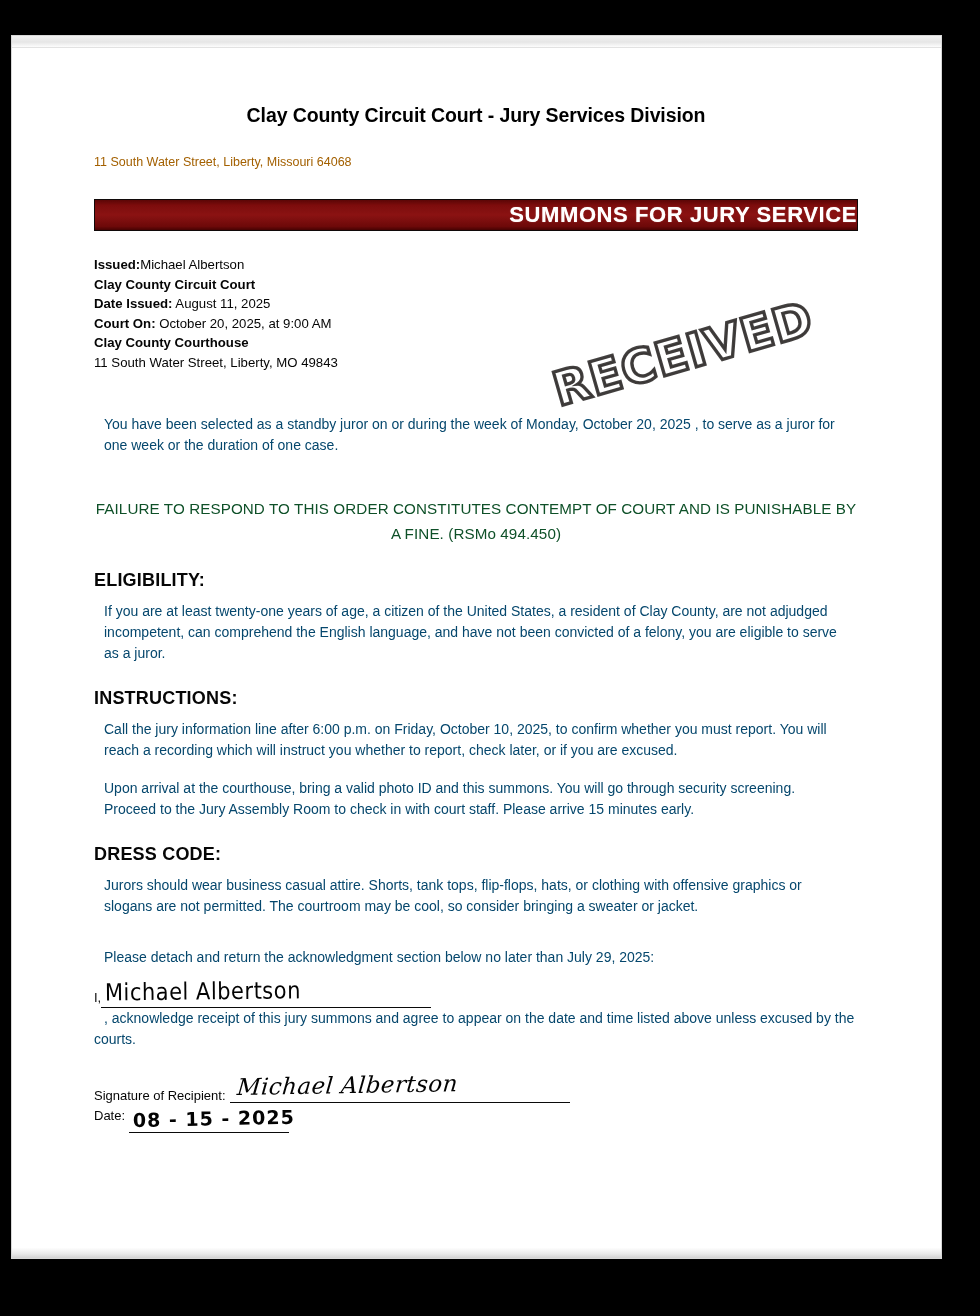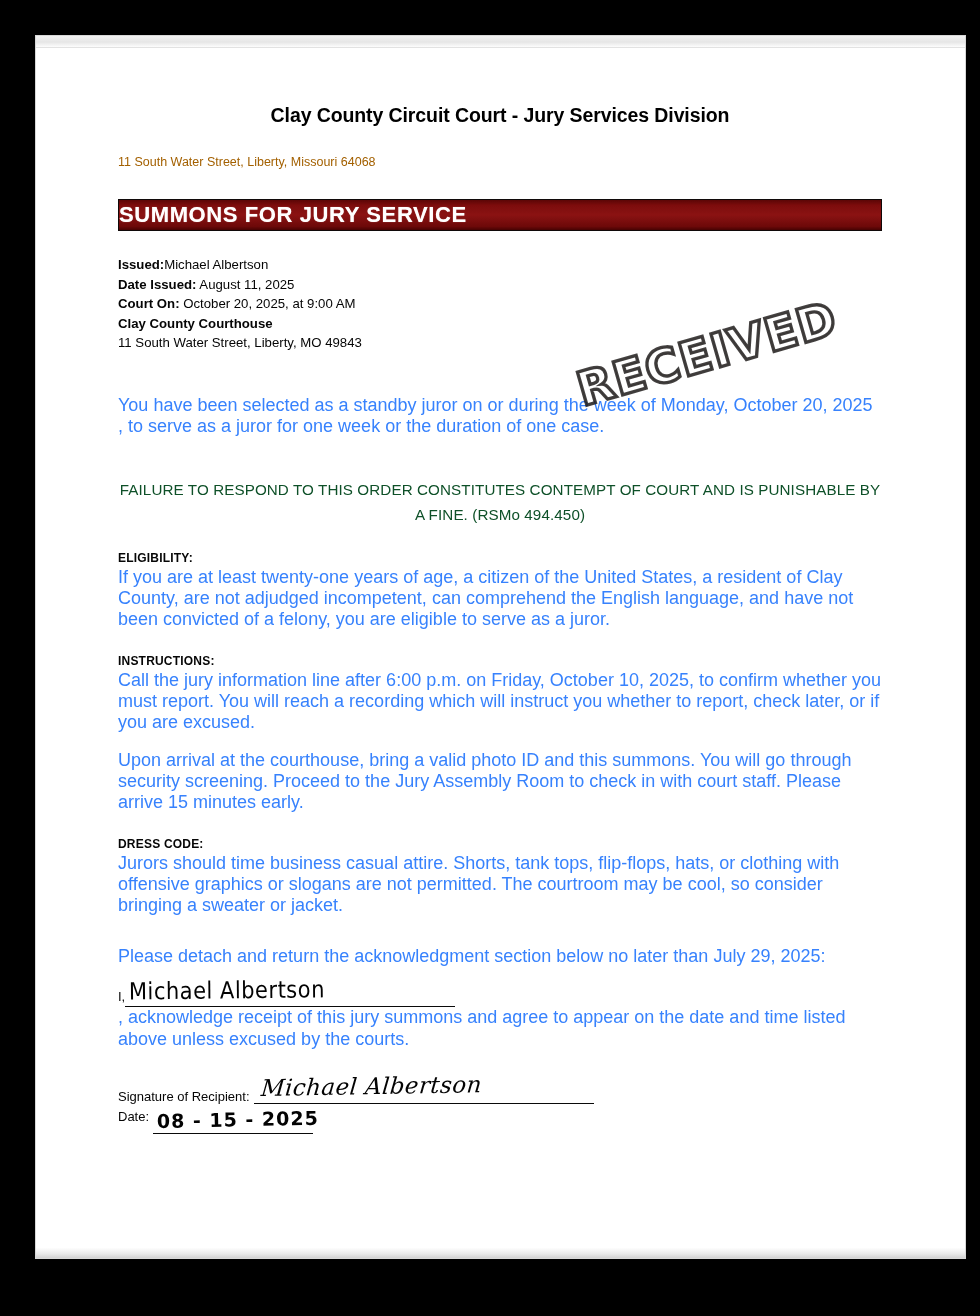--- a/index.html
+++ b/index.html
@@ -11,21 +11,21 @@
     width: 980px;
     height: 1316px;
     position: relative;
     overflow: hidden;
     font-family: "Liberation Sans", sans-serif;
   }
 
   
   #page {
     position: absolute;
-    left: 36px;
+    left: 12px;
     top: 36px;
     width: 929px;
     height: 1222px;
     background: #ffffff;
     box-shadow: 0 0 0 1px #d8d8d8;
   }
   .page-edge-top {
     position: absolute;
     left: 0; top: 0;
     width: 100%; height: 11px;
@@ -68,21 +68,21 @@
   }
 
   
   .banner {
     margin-top: 30px;
     height: 32px;
     background: linear-gradient(to bottom, #5e0d0d 0%, #7d1313 18%, #8a1818 50%, #6e1010 88%, #4a0909 100%);
     border: 1.5px solid #161010;
     display: flex;
     align-items: center;
-    justify-content: flex-start;
+    justify-content: flex-end;
     box-sizing: border-box;
   }
   .banner-text {
     color: #ffffff;
     font-size: 22px;
     font-weight: bold;
     letter-spacing: 0.6px;
     text-shadow: 0 0 1px rgba(255,255,255,0.5);
   }
 
@@ -130,39 +130,39 @@
     font-weight: bold;
     letter-spacing: 1px;
     color: transparent;
     -webkit-text-stroke: 1.2px #6d6663;
     opacity: 0.55;
     filter: blur(0.6px);
   }
 
   
   .para {
-    font-size: 18px;
+    font-size: 14px;
     line-height: 21px;
-    margin: 0;
-    color: #3b82f6;
+    margin: 10px;
+    color: #0c4a6e;
   }
   .body-intro { margin-top: 42px; }
 
   .notice {
     margin-top: 40px;
     text-align: center;
     font-size: 15.2px;
     line-height: 25px;
     color: #14532d;
     letter-spacing: 0.1px;
   }
 
   .section { margin-top: 24px; }
   .section-head {
-    font-size: 12px;
+    font-size: 18px;
     font-weight: bold;
     margin: 0 0 2px 0;
     letter-spacing: 0.2px;
     color: #0d0d0d;
   }
   .section .para + .para { margin-top: 17px; }
 
   .detach { margin-top: 30px; }
 
   
@@ -267,20 +267,21 @@
       <span class="banner-text">SUMMONS FOR JURY SERVICE</span>
     </div>
 
     <div class="stamp-wrap">
       <span class="stamp-noise">RECEIVED</span>
       <span class="stamp">RECEIVED</span>
     </div>
 
     <div class="juror-block">
       <div><span class="lbl">Issued:</span><span>Michael Albertson</span></div>
+      <div class="lbl">Clay County Circuit Court</div>
       <div><span class="lbl">Date Issued:</span> <span>August 11, 2025</span></div>
       <div><span class="lbl">Court On:</span> <span>October 20, 2025, at 9:00 AM</span></div>
       <div class="lbl">Clay County Courthouse</div>
       <div>11 South Water Street, Liberty, MO 49843</div>
     </div>
 
     <p class="para body-intro">You have been selected as a standby juror on or during the week of Monday, October 20, 2025 , to serve as a juror for one week or the duration of one case.</p>
 
     <p class="notice">FAILURE TO RESPOND TO THIS ORDER CONSTITUTES CONTEMPT OF COURT AND IS PUNISHABLE BY A FINE. (RSMo 494.450)</p>
 
@@ -290,21 +291,21 @@
     </div>
 
     <div class="section">
       <p class="section-head">INSTRUCTIONS:</p>
       <p class="para">Call the jury information line after 6:00 p.m. on Friday, October 10, 2025, to confirm whether you must report. You will reach a recording which will instruct you whether to report, check later, or if you are excused.</p>
       <p class="para">Upon arrival at the courthouse, bring a valid photo ID and this summons. You will go through security screening. Proceed to the Jury Assembly Room to check in with court staff. Please arrive 15 minutes early.</p>
     </div>
 
     <div class="section">
       <p class="section-head">DRESS CODE:</p>
-      <p class="para">Jurors should time business casual attire. Shorts, tank tops, flip-flops, hats, or clothing with offensive graphics or slogans are not permitted. The courtroom may be cool, so consider bringing a sweater or jacket.</p>
+      <p class="para">Jurors should wear business casual attire. Shorts, tank tops, flip-flops, hats, or clothing with offensive graphics or slogans are not permitted. The courtroom may be cool, so consider bringing a sweater or jacket.</p>
     </div>
 
     <p class="para detach">Please detach and return the acknowledgment section below no later than July 29, 2025:</p>
 
     <div class="ack">
       <div class="ack-line1">
         <span>I,</span>
         <span class="hand-blank">
           <span class="hand-print">Michael Albertson</span>
         </span>

